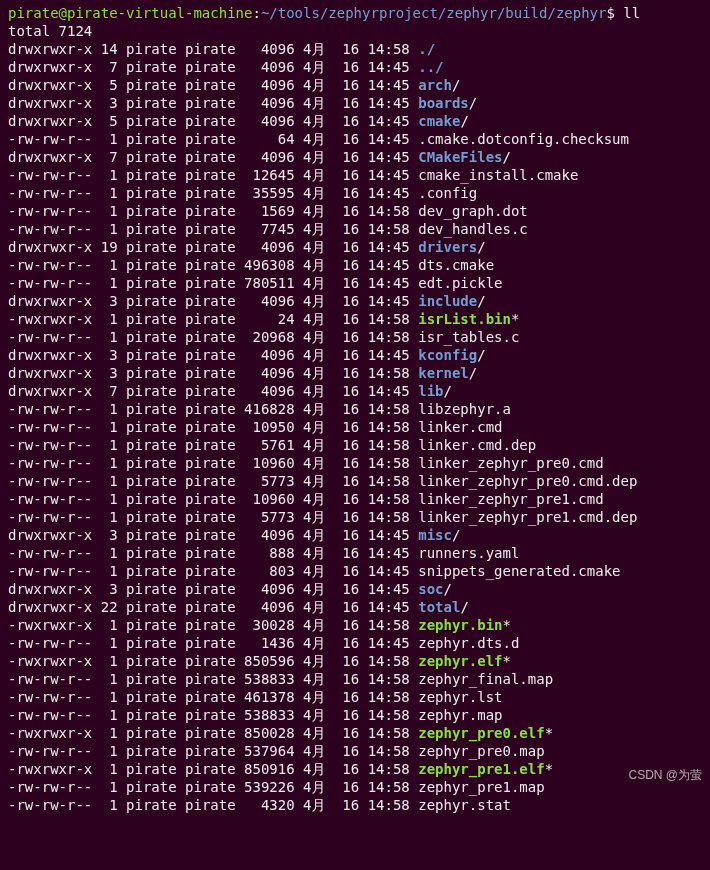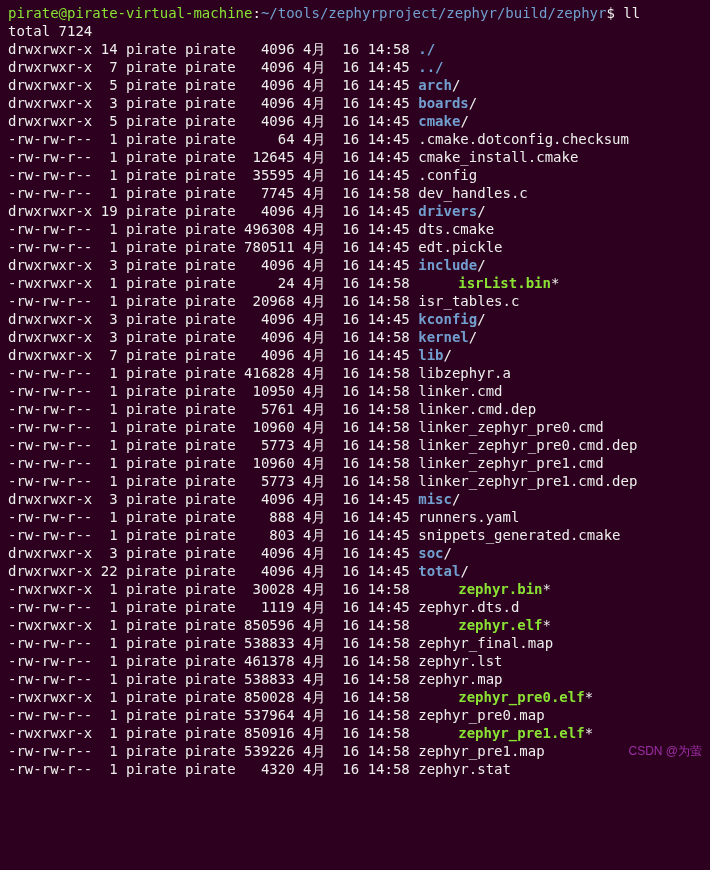--- a/index.html
+++ b/index.html
@@ -16,45 +16,47 @@
       position: relative;
     }
     .prompt .user-host { color: #8ae234; font-weight: normal; }
     .prompt .colon { color: #eeeeec; }
     .prompt .path { color: #729fcf; font-weight: normal; }
     .prompt .dollar { color: #eeeeec; }
     .cmd { color: #eeeeec; }
     .row { white-space: pre; }
     .perm, .links, .owner, .group, .size, .month, .day, .time, .fname, .suffix { color: #eeeeec; }
     .fname.dir { color: #729fcf; font-weight: bold; }
-    .fname.exe { color: #8ae234; font-weight: bold; padding-left: 40px; }
+    .fname.exe { color: #8ae234; font-weight: bold; }
     .watermark {
       position: absolute;
-      bottom: 22px;
+      bottom: 34px;
       right: 8px;
-      color: #d946ef;
+      color: #ffffff;
       font-size: 12px;
       opacity: 0.65;
       font-family: sans-serif;
     }
   </style>
 </head>
 <body>
 
 <div class="prompt"><span class="user-host">pirate@pirate-virtual-machine</span><span class="colon">:</span><span class="path">~/tools/zephyrproject/zephyr/build/zephyr</span><span class="dollar">$ </span><span class="cmd">ll</span></div>
 <div class="row">total 7124</div>
 <div id="listing">
     <div class="row"><span class="perm">drwxrwxr-x</span><span class="links"> 14</span><span class="owner"> pirate</span><span class="group"> pirate</span><span class="size">   4096</span><span class="month"> 4月</span><span class="day">  16</span><span class="time"> 14:58</span><span class="fname dir"> ./</span></div>
     <div class="row"><span class="perm">drwxrwxr-x</span><span class="links">  7</span><span class="owner"> pirate</span><span class="group"> pirate</span><span class="size">   4096</span><span class="month"> 4月</span><span class="day">  16</span><span class="time"> 14:45</span><span class="fname dir"> ../</span></div>
     <div class="row"><span class="perm">drwxrwxr-x</span><span class="links">  5</span><span class="owner"> pirate</span><span class="group"> pirate</span><span class="size">   4096</span><span class="month"> 4月</span><span class="day">  16</span><span class="time"> 14:45</span><span class="fname dir"> arch</span><span class="suffix">/</span></div>
     <div class="row"><span class="perm">drwxrwxr-x</span><span class="links">  3</span><span class="owner"> pirate</span><span class="group"> pirate</span><span class="size">   4096</span><span class="month"> 4月</span><span class="day">  16</span><span class="time"> 14:45</span><span class="fname dir"> boards</span><span class="suffix">/</span></div>
     <div class="row"><span class="perm">drwxrwxr-x</span><span class="links">  5</span><span class="owner"> pirate</span><span class="group"> pirate</span><span class="size">   4096</span><span class="month"> 4月</span><span class="day">  16</span><span class="time"> 14:45</span><span class="fname dir"> cmake</span><span class="suffix">/</span></div>
     <div class="row"><span class="perm">-rw-rw-r--</span><span class="links">  1</span><span class="owner"> pirate</span><span class="group"> pirate</span><span class="size">     64</span><span class="month"> 4月</span><span class="day">  16</span><span class="time"> 14:45</span><span class="fname "> .cmake.dotconfig.checksum</span></div>
+    <div class="row"><span class="perm">drwxrwxr-x</span><span class="links">  7</span><span class="owner"> pirate</span><span class="group"> pirate</span><span class="size">   4096</span><span class="month"> 4月</span><span class="day">  16</span><span class="time"> 14:45</span><span class="fname dir"> CMakeFiles</span><span class="suffix">/</span></div>
     <div class="row"><span class="perm">-rw-rw-r--</span><span class="links">  1</span><span class="owner"> pirate</span><span class="group"> pirate</span><span class="size">  12645</span><span class="month"> 4月</span><span class="day">  16</span><span class="time"> 14:45</span><span class="fname "> cmake_install.cmake</span></div>
     <div class="row"><span class="perm">-rw-rw-r--</span><span class="links">  1</span><span class="owner"> pirate</span><span class="group"> pirate</span><span class="size">  35595</span><span class="month"> 4月</span><span class="day">  16</span><span class="time"> 14:45</span><span class="fname "> .config</span></div>
+    <div class="row"><span class="perm">-rw-rw-r--</span><span class="links">  1</span><span class="owner"> pirate</span><span class="group"> pirate</span><span class="size">   1569</span><span class="month"> 4月</span><span class="day">  16</span><span class="time"> 14:58</span><span class="fname "> dev_graph.dot</span></div>
     <div class="row"><span class="perm">-rw-rw-r--</span><span class="links">  1</span><span class="owner"> pirate</span><span class="group"> pirate</span><span class="size">   7745</span><span class="month"> 4月</span><span class="day">  16</span><span class="time"> 14:58</span><span class="fname "> dev_handles.c</span></div>
     <div class="row"><span class="perm">drwxrwxr-x</span><span class="links"> 19</span><span class="owner"> pirate</span><span class="group"> pirate</span><span class="size">   4096</span><span class="month"> 4月</span><span class="day">  16</span><span class="time"> 14:45</span><span class="fname dir"> drivers</span><span class="suffix">/</span></div>
     <div class="row"><span class="perm">-rw-rw-r--</span><span class="links">  1</span><span class="owner"> pirate</span><span class="group"> pirate</span><span class="size"> 496308</span><span class="month"> 4月</span><span class="day">  16</span><span class="time"> 14:45</span><span class="fname "> dts.cmake</span></div>
     <div class="row"><span class="perm">-rw-rw-r--</span><span class="links">  1</span><span class="owner"> pirate</span><span class="group"> pirate</span><span class="size"> 780511</span><span class="month"> 4月</span><span class="day">  16</span><span class="time"> 14:45</span><span class="fname "> edt.pickle</span></div>
     <div class="row"><span class="perm">drwxrwxr-x</span><span class="links">  3</span><span class="owner"> pirate</span><span class="group"> pirate</span><span class="size">   4096</span><span class="month"> 4月</span><span class="day">  16</span><span class="time"> 14:45</span><span class="fname dir"> include</span><span class="suffix">/</span></div>
     <div class="row"><span class="perm">-rwxrwxr-x</span><span class="links">  1</span><span class="owner"> pirate</span><span class="group"> pirate</span><span class="size">     24</span><span class="month"> 4月</span><span class="day">  16</span><span class="time"> 14:58</span><span class="fname exe"> isrList.bin</span><span class="suffix">*</span></div>
     <div class="row"><span class="perm">-rw-rw-r--</span><span class="links">  1</span><span class="owner"> pirate</span><span class="group"> pirate</span><span class="size">  20968</span><span class="month"> 4月</span><span class="day">  16</span><span class="time"> 14:58</span><span class="fname "> isr_tables.c</span></div>
     <div class="row"><span class="perm">drwxrwxr-x</span><span class="links">  3</span><span class="owner"> pirate</span><span class="group"> pirate</span><span class="size">   4096</span><span class="month"> 4月</span><span class="day">  16</span><span class="time"> 14:45</span><span class="fname dir"> kconfig</span><span class="suffix">/</span></div>
     <div class="row"><span class="perm">drwxrwxr-x</span><span class="links">  3</span><span class="owner"> pirate</span><span class="group"> pirate</span><span class="size">   4096</span><span class="month"> 4月</span><span class="day">  16</span><span class="time"> 14:58</span><span class="fname dir"> kernel</span><span class="suffix">/</span></div>
     <div class="row"><span class="perm">drwxrwxr-x</span><span class="links">  7</span><span class="owner"> pirate</span><span class="group"> pirate</span><span class="size">   4096</span><span class="month"> 4月</span><span class="day">  16</span><span class="time"> 14:45</span><span class="fname dir"> lib</span><span class="suffix">/</span></div>
@@ -64,21 +66,21 @@
     <div class="row"><span class="perm">-rw-rw-r--</span><span class="links">  1</span><span class="owner"> pirate</span><span class="group"> pirate</span><span class="size">  10960</span><span class="month"> 4月</span><span class="day">  16</span><span class="time"> 14:58</span><span class="fname "> linker_zephyr_pre0.cmd</span></div>
     <div class="row"><span class="perm">-rw-rw-r--</span><span class="links">  1</span><span class="owner"> pirate</span><span class="group"> pirate</span><span class="size">   5773</span><span class="month"> 4月</span><span class="day">  16</span><span class="time"> 14:58</span><span class="fname "> linker_zephyr_pre0.cmd.dep</span></div>
     <div class="row"><span class="perm">-rw-rw-r--</span><span class="links">  1</span><span class="owner"> pirate</span><span class="group"> pirate</span><span class="size">  10960</span><span class="month"> 4月</span><span class="day">  16</span><span class="time"> 14:58</span><span class="fname "> linker_zephyr_pre1.cmd</span></div>
     <div class="row"><span class="perm">-rw-rw-r--</span><span class="links">  1</span><span class="owner"> pirate</span><span class="group"> pirate</span><span class="size">   5773</span><span class="month"> 4月</span><span class="day">  16</span><span class="time"> 14:58</span><span class="fname "> linker_zephyr_pre1.cmd.dep</span></div>
     <div class="row"><span class="perm">drwxrwxr-x</span><span class="links">  3</span><span class="owner"> pirate</span><span class="group"> pirate</span><span class="size">   4096</span><span class="month"> 4月</span><span class="day">  16</span><span class="time"> 14:45</span><span class="fname dir"> misc</span><span class="suffix">/</span></div>
     <div class="row"><span class="perm">-rw-rw-r--</span><span class="links">  1</span><span class="owner"> pirate</span><span class="group"> pirate</span><span class="size">    888</span><span class="month"> 4月</span><span class="day">  16</span><span class="time"> 14:45</span><span class="fname "> runners.yaml</span></div>
     <div class="row"><span class="perm">-rw-rw-r--</span><span class="links">  1</span><span class="owner"> pirate</span><span class="group"> pirate</span><span class="size">    803</span><span class="month"> 4月</span><span class="day">  16</span><span class="time"> 14:45</span><span class="fname "> snippets_generated.cmake</span></div>
     <div class="row"><span class="perm">drwxrwxr-x</span><span class="links">  3</span><span class="owner"> pirate</span><span class="group"> pirate</span><span class="size">   4096</span><span class="month"> 4月</span><span class="day">  16</span><span class="time"> 14:45</span><span class="fname dir"> soc</span><span class="suffix">/</span></div>
     <div class="row"><span class="perm">drwxrwxr-x</span><span class="links"> 22</span><span class="owner"> pirate</span><span class="group"> pirate</span><span class="size">   4096</span><span class="month"> 4月</span><span class="day">  16</span><span class="time"> 14:45</span><span class="fname dir"> total</span><span class="suffix">/</span></div>
     <div class="row"><span class="perm">-rwxrwxr-x</span><span class="links">  1</span><span class="owner"> pirate</span><span class="group"> pirate</span><span class="size">  30028</span><span class="month"> 4月</span><span class="day">  16</span><span class="time"> 14:58</span><span class="fname exe"> zephyr.bin</span><span class="suffix">*</span></div>
-    <div class="row"><span class="perm">-rw-rw-r--</span><span class="links">  1</span><span class="owner"> pirate</span><span class="group"> pirate</span><span class="size">   1119</span><span class="month"> 4月</span><span class="day">  16</span><span class="time"> 14:45</span><span class="fname "> zephyr.dts.d</span></div>
+    <div class="row"><span class="perm">-rw-rw-r--</span><span class="links">  1</span><span class="owner"> pirate</span><span class="group"> pirate</span><span class="size">   1436</span><span class="month"> 4月</span><span class="day">  16</span><span class="time"> 14:45</span><span class="fname "> zephyr.dts.d</span></div>
     <div class="row"><span class="perm">-rwxrwxr-x</span><span class="links">  1</span><span class="owner"> pirate</span><span class="group"> pirate</span><span class="size"> 850596</span><span class="month"> 4月</span><span class="day">  16</span><span class="time"> 14:58</span><span class="fname exe"> zephyr.elf</span><span class="suffix">*</span></div>
     <div class="row"><span class="perm">-rw-rw-r--</span><span class="links">  1</span><span class="owner"> pirate</span><span class="group"> pirate</span><span class="size"> 538833</span><span class="month"> 4月</span><span class="day">  16</span><span class="time"> 14:58</span><span class="fname "> zephyr_final.map</span></div>
     <div class="row"><span class="perm">-rw-rw-r--</span><span class="links">  1</span><span class="owner"> pirate</span><span class="group"> pirate</span><span class="size"> 461378</span><span class="month"> 4月</span><span class="day">  16</span><span class="time"> 14:58</span><span class="fname "> zephyr.lst</span></div>
     <div class="row"><span class="perm">-rw-rw-r--</span><span class="links">  1</span><span class="owner"> pirate</span><span class="group"> pirate</span><span class="size"> 538833</span><span class="month"> 4月</span><span class="day">  16</span><span class="time"> 14:58</span><span class="fname "> zephyr.map</span></div>
     <div class="row"><span class="perm">-rwxrwxr-x</span><span class="links">  1</span><span class="owner"> pirate</span><span class="group"> pirate</span><span class="size"> 850028</span><span class="month"> 4月</span><span class="day">  16</span><span class="time"> 14:58</span><span class="fname exe"> zephyr_pre0.elf</span><span class="suffix">*</span></div>
     <div class="row"><span class="perm">-rw-rw-r--</span><span class="links">  1</span><span class="owner"> pirate</span><span class="group"> pirate</span><span class="size"> 537964</span><span class="month"> 4月</span><span class="day">  16</span><span class="time"> 14:58</span><span class="fname "> zephyr_pre0.map</span></div>
     <div class="row"><span class="perm">-rwxrwxr-x</span><span class="links">  1</span><span class="owner"> pirate</span><span class="group"> pirate</span><span class="size"> 850916</span><span class="month"> 4月</span><span class="day">  16</span><span class="time"> 14:58</span><span class="fname exe"> zephyr_pre1.elf</span><span class="suffix">*</span></div>
     <div class="row"><span class="perm">-rw-rw-r--</span><span class="links">  1</span><span class="owner"> pirate</span><span class="group"> pirate</span><span class="size"> 539226</span><span class="month"> 4月</span><span class="day">  16</span><span class="time"> 14:58</span><span class="fname "> zephyr_pre1.map</span></div>
     <div class="row"><span class="perm">-rw-rw-r--</span><span class="links">  1</span><span class="owner"> pirate</span><span class="group"> pirate</span><span class="size">   4320</span><span class="month"> 4月</span><span class="day">  16</span><span class="time"> 14:58</span><span class="fname "> zephyr.stat</span></div>
   </div>

